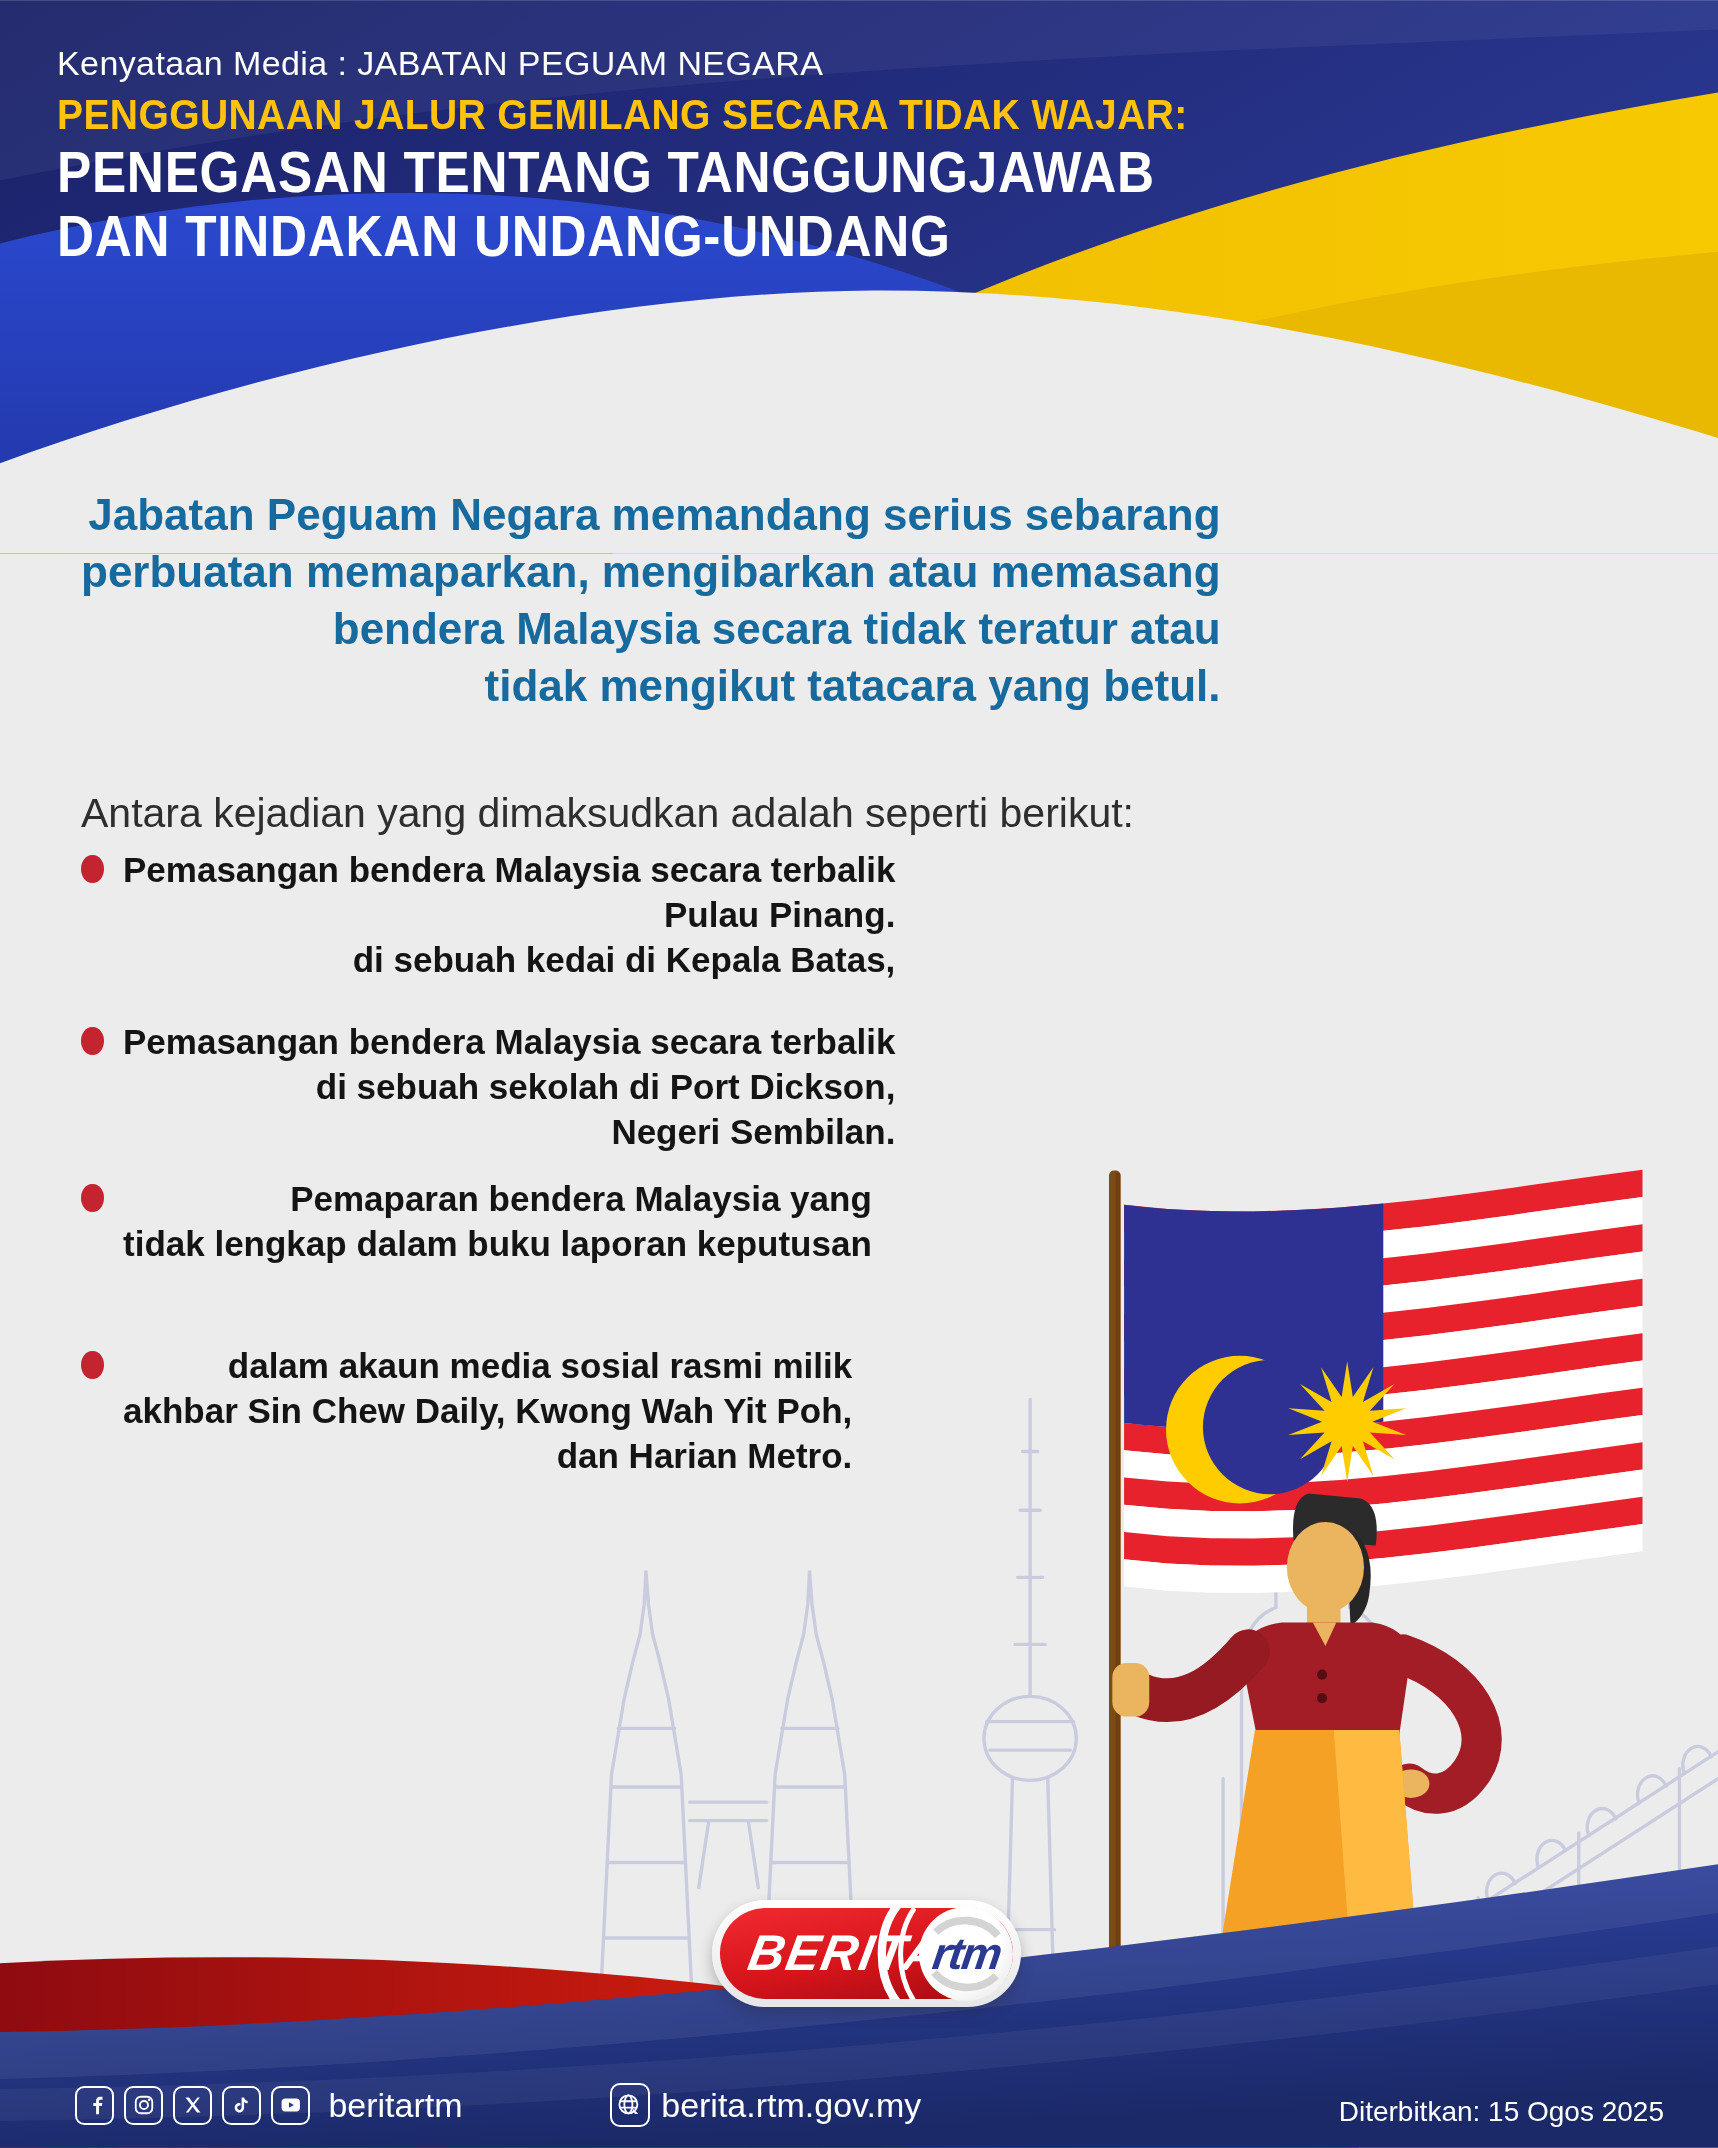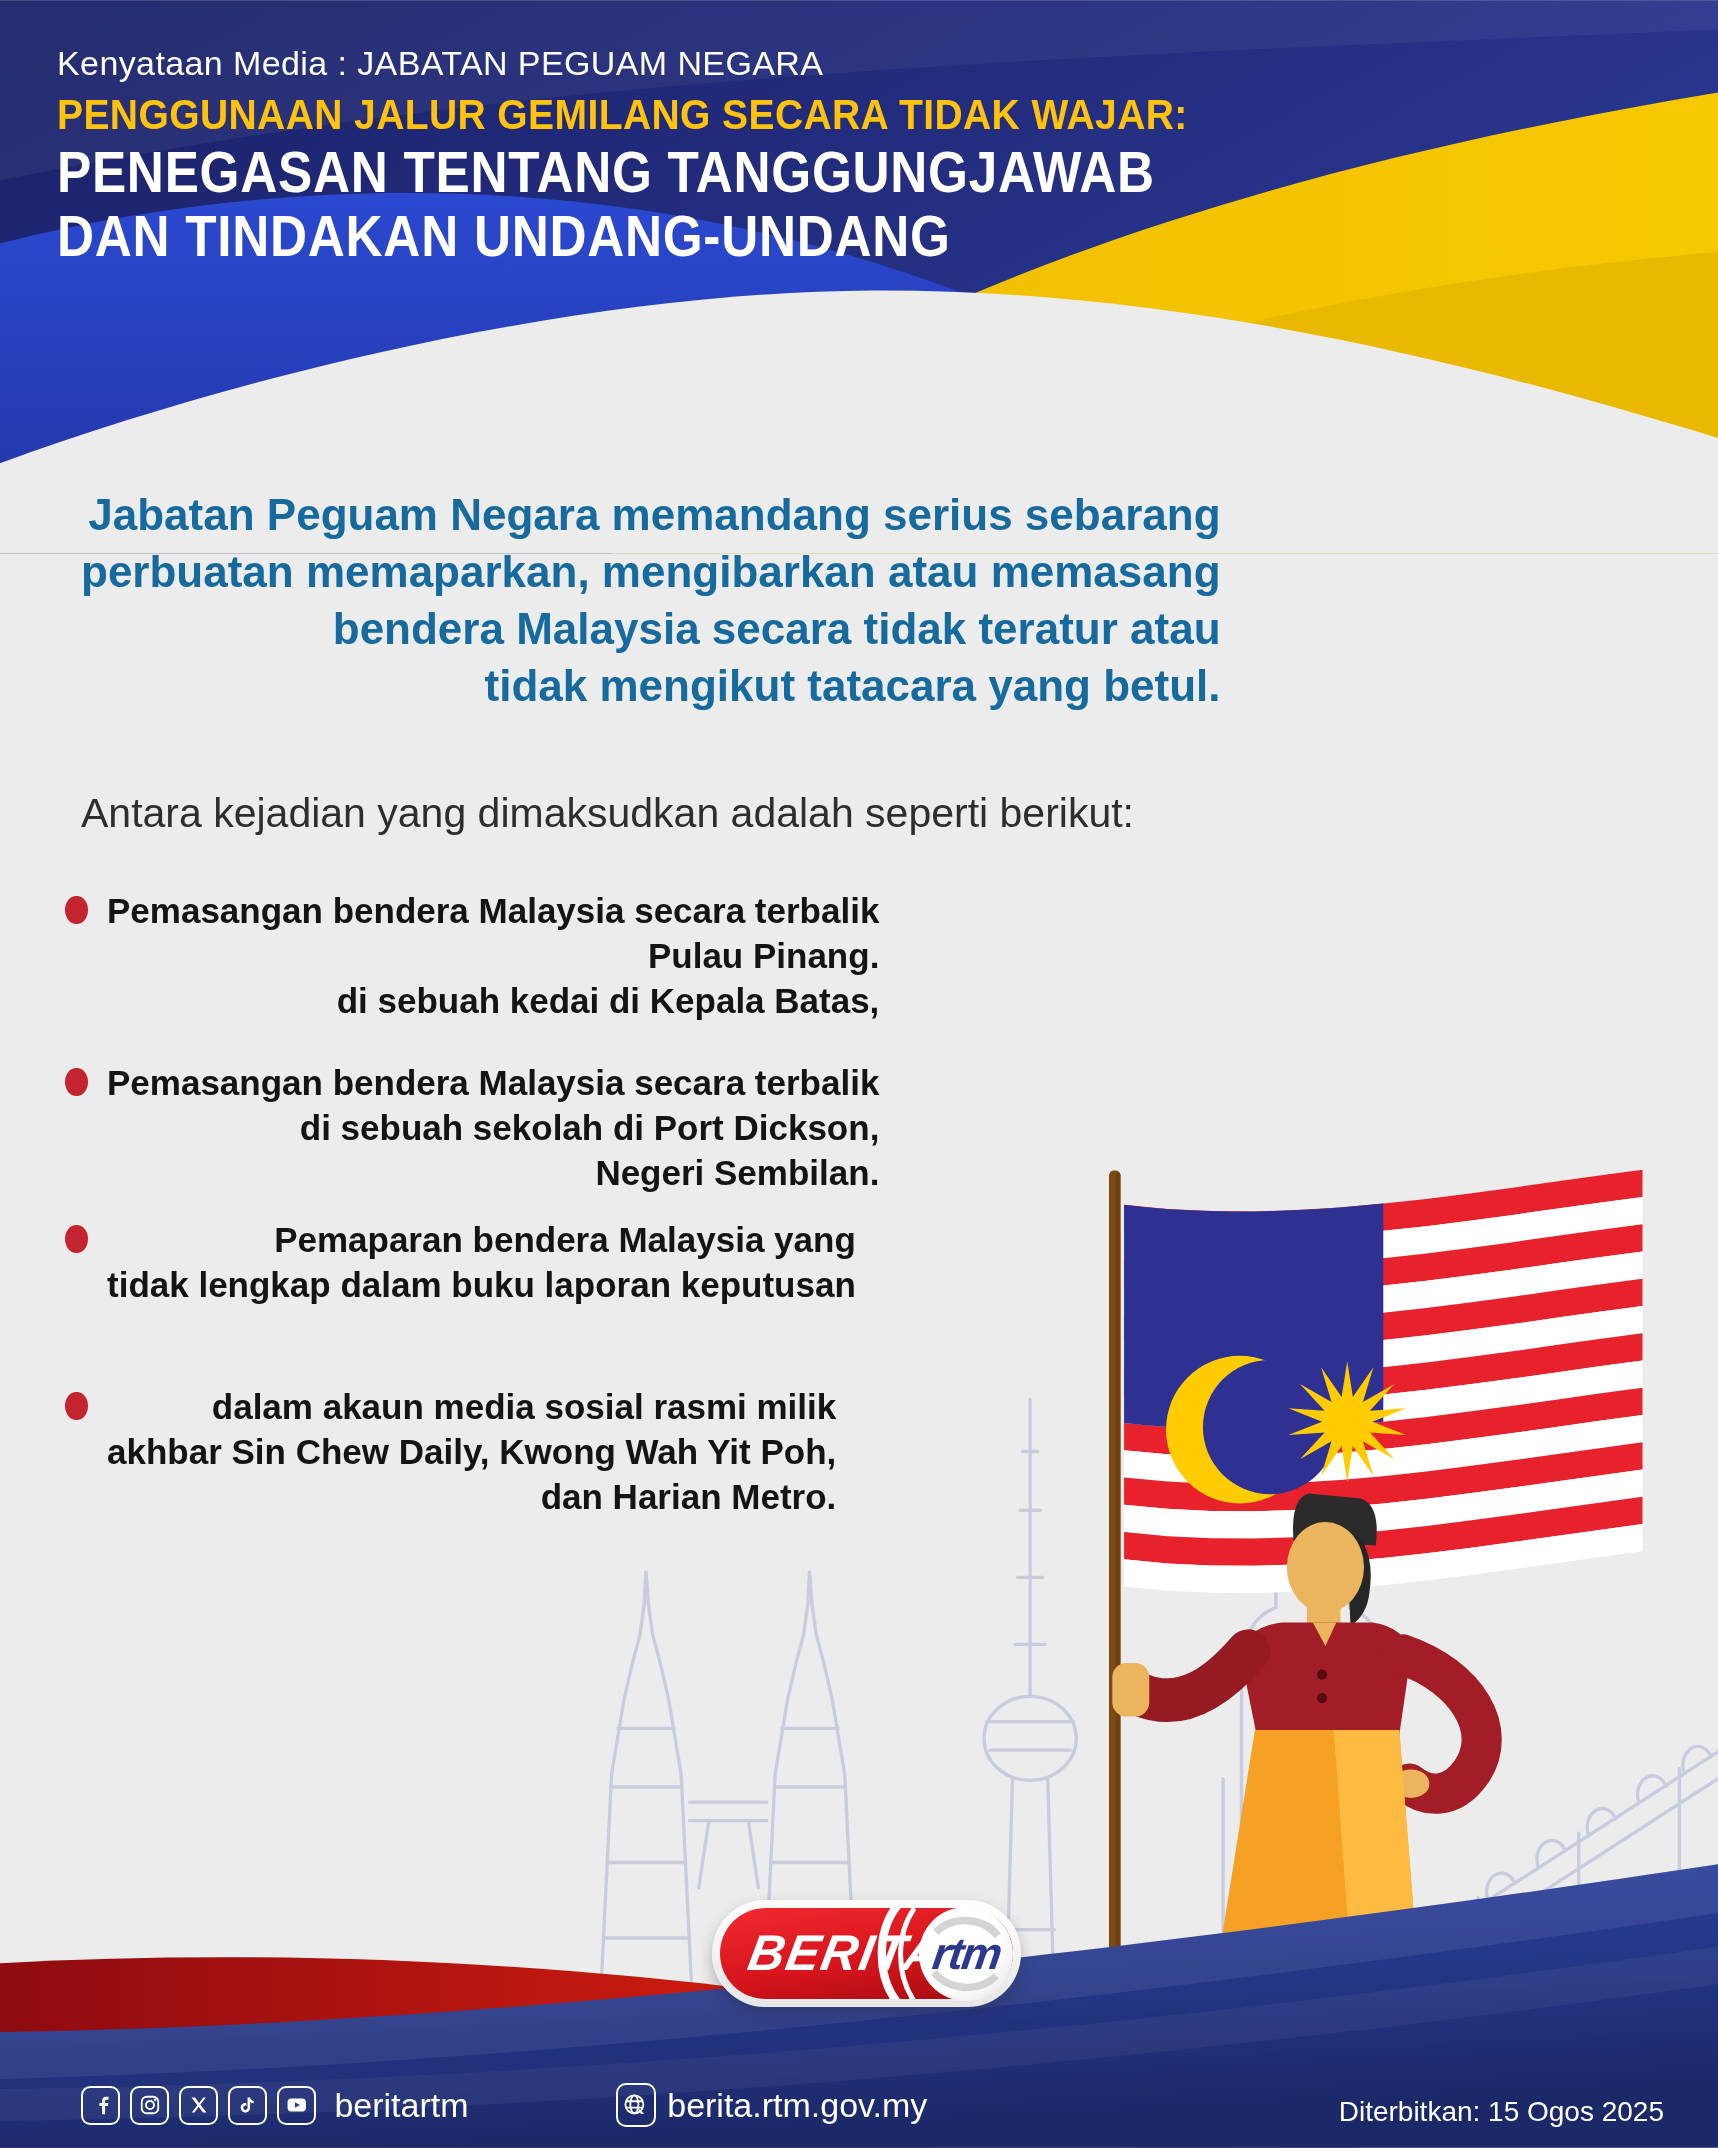--- a/index.html
+++ b/index.html
@@ -16,31 +16,31 @@
            transform:scaleX(.93);transform-origin:left;white-space:nowrap;letter-spacing:0.4px;}
   .hdr-t1{position:absolute;left:0;top:139px;font-size:57px;font-weight:700;color:#fff;
           transform:scaleX(.9);transform-origin:left;white-space:nowrap;letter-spacing:0.8px;}
   .hdr-t2{position:absolute;left:0;top:203px;font-size:57px;font-weight:700;color:#fff;
           transform:scaleX(.9);transform-origin:left;white-space:nowrap;letter-spacing:0.8px;}
 
   
   .lead{position:absolute;left:81px;top:486px;z-index:3;color:#176A9E;
         font-weight:700;font-size:44px;line-height:57px;white-space:nowrap;}
   .intro{position:absolute;left:81px;top:790px;z-index:3;font-size:41px;color:#2E2E2E;white-space:nowrap;}
-  .bullet{position:absolute;left:65px;z-index:3;margin-top:41px;}
+  .bullet{position:absolute;left:81px;z-index:3;}
   .dot{position:absolute;left:0;top:7.6px;width:22.7px;height:28.5px;border-radius:50%;background:#C42430;}
   .bl{margin-left:42px;font-size:35px;font-weight:700;color:#141414;line-height:45px;white-space:nowrap;}
   .b1{top:847px;} .b2{top:1019px;} .b3{top:1176px;} .b4{top:1343px;}
 
   
   .illus{position:absolute;left:0;top:0;z-index:1;}
 
   
   .ftr-svg{position:absolute;left:0;top:1812px;z-index:4;}
-  .social-row{position:absolute;left:81px;top:2083px;z-index:6;display:flex;align-items:center;}
+  .social-row{position:absolute;left:75px;top:2083px;z-index:6;display:flex;align-items:center;}
   .icon-box{width:39px;height:39px;border:2.5px solid #fff;border-radius:9.2px;margin-right:10px;
             display:flex;align-items:center;justify-content:center;box-sizing:border-box;}
   .globe-box{width:40px;height:44px;border:2.5px solid #fff;border-radius:10px;
             display:flex;align-items:center;justify-content:center;box-sizing:border-box;}
   .handle{font-size:34px;color:#fff;margin-left:8.4px;margin-right:147px;white-space:nowrap;}
   .url{font-size:34px;color:#fff;margin-left:11.7px;white-space:nowrap;}
   .published{position:absolute;right:54px;top:2096px;z-index:6;font-size:28px;color:#fff;white-space:nowrap;}
 
   
   .logo{position:absolute;left:712px;top:1900px;width:309px;height:107px;z-index:6;}

